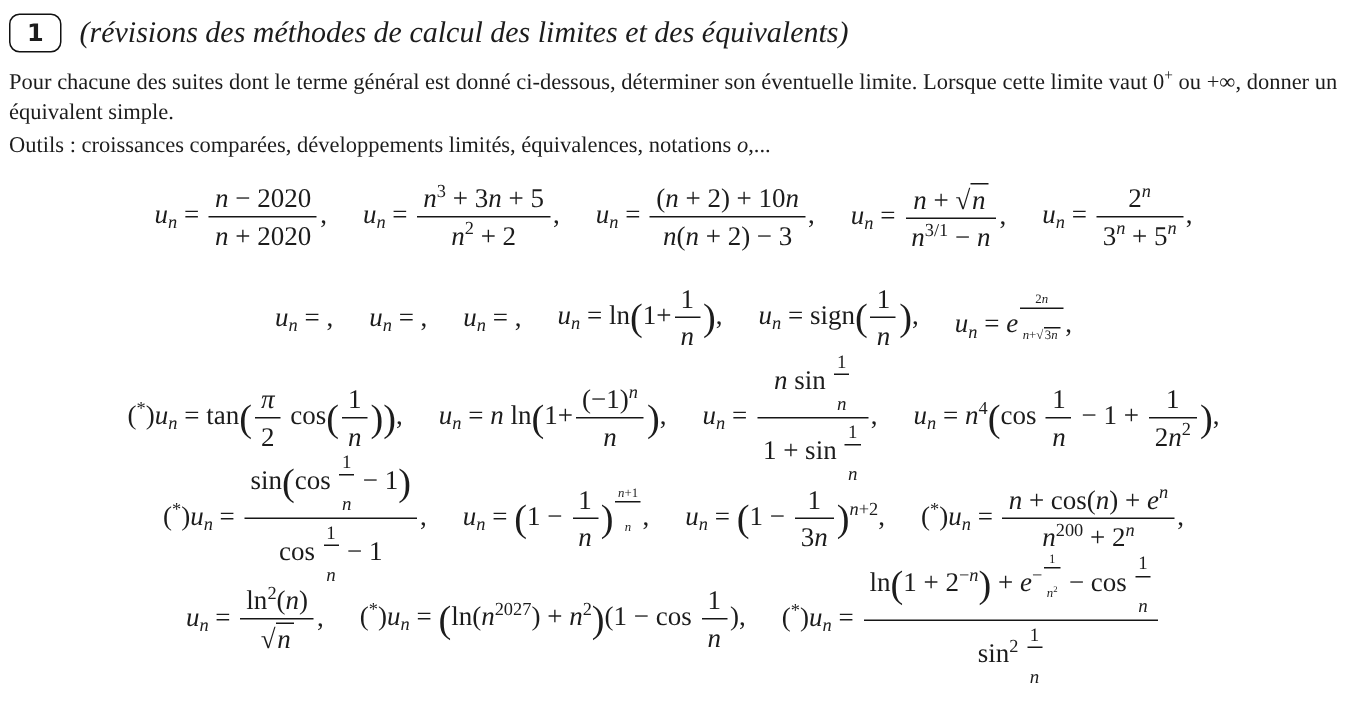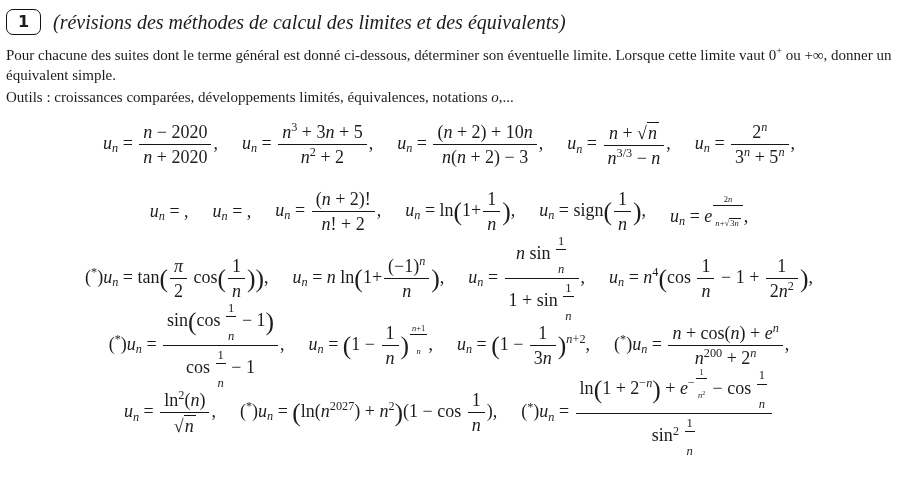--- a/index.html
+++ b/index.html
@@ -58,27 +58,27 @@
       </span>
     <span class="exo-title">(révisions des méthodes de calcul des limites et des équivalents)</span>
   </div>
   <p class="intro">Pour chacune des suites dont le terme général est donné ci-dessous, déterminer son éventuelle limite. Lorsque cette limite vaut 0<sup>+</sup> ou +∞, donner un équivalent simple.</p>
   <p class="intro tools">Outils : croissances comparées, développements limités, équivalences, notations <i>o</i>,...</p>
   <div class="formulas">
       <div class="formula-row">
         <span class="formula"><i>u</i><sub><i>n</i></sub> = <span class="frac"><span class="num"><i>n</i> − 2020</span><span class="den"><i>n</i> + 2020</span></span>,</span>
         <span class="formula"><i>u</i><sub><i>n</i></sub> = <span class="frac"><span class="num"><i>n</i><sup>3</sup> + 3<i>n</i> + 5</span><span class="den"><i>n</i><sup>2</sup> + 2</span></span>,</span>
         <span class="formula"><i>u</i><sub><i>n</i></sub> = <span class="frac"><span class="num">(<i>n</i> + 2) + 10<i>n</i></span><span class="den"><i>n</i>(<i>n</i> + 2) − 3</span></span>,</span>
-        <span class="formula"><i>u</i><sub><i>n</i></sub> = <span class="frac"><span class="num"><i>n</i> + <span class="sqrt"><span class="rsign">√</span><span class="rad"><i>n</i></span></span></span><span class="den"><i>n</i><sup>3/3</sup> − <i>n</i></span></span>,</span>
+        <span class="formula"><i>u</i><sub><i>n</i></sub> = <span class="frac"><span class="num"><i>n</i> + <span class="sqrt"><span class="rsign">√</span><span class="rad"><i>n</i></span></span></span><span class="den"><i>n</i><sup>3/1</sup> − <i>n</i></span></span>,</span>
         <span class="formula"><i>u</i><sub><i>n</i></sub> = <span class="frac"><span class="num">2<sup><i>n</i></sup></span><span class="den">3<sup><i>n</i></sup> + 5<sup><i>n</i></sup></span></span>,</span>
       </div>
       <div class="formula-row">
         <span class="formula"><i>u</i><sub><i>n</i></sub> = ,</span>
         <span class="formula"><i>u</i><sub><i>n</i></sub> = ,</span>
-        <span class="formula"><i>u</i><sub><i>n</i></sub> = <span class="frac"><span class="num">(<i>n</i> + 2)!</span><span class="den"><i>n</i>! + 2</span></span>,</span>
+        <span class="formula"><i>u</i><sub><i>n</i></sub> = ,</span>
         <span class="formula"><i>u</i><sub><i>n</i></sub> = ln<span class="big">(</span>1+<span class="frac"><span class="num">1</span><span class="den"><i>n</i></span></span><span class="big">)</span>,</span>
         <span class="formula"><i>u</i><sub><i>n</i></sub> = sign<span class="big">(</span><span class="frac"><span class="num">1</span><span class="den"><i>n</i></span></span><span class="big">)</span>,</span>
         <span class="formula"><i>u</i><sub><i>n</i></sub> = <i>e</i><sup><span class="frac tfrac"><span class="num">2<i>n</i></span><span class="den"><i>n</i>+<span class="sqrt"><span class="rsign">√</span><span class="rad">3<i>n</i></span></span></span></span></sup>,</span>
       </div>
       <div class="formula-row">
         <span class="formula">(<sup>*</sup>)<i>u</i><sub><i>n</i></sub> = tan<span class="big">(</span><span class="frac"><span class="num"><i>π</i></span><span class="den">2</span></span> cos<span class="big">(</span><span class="frac"><span class="num">1</span><span class="den"><i>n</i></span></span><span class="big">)</span><span class="big">)</span>,</span>
         <span class="formula"><i>u</i><sub><i>n</i></sub> = <i>n</i> ln<span class="big">(</span>1+<span class="frac"><span class="num">(−1)<sup><i>n</i></sup></span><span class="den"><i>n</i></span></span><span class="big">)</span>,</span>
         <span class="formula"><i>u</i><sub><i>n</i></sub> = <span class="frac"><span class="num"><i>n</i> sin <span class="frac tfrac"><span class="num">1</span><span class="den"><i>n</i></span></span></span><span class="den">1 + sin <span class="frac tfrac"><span class="num">1</span><span class="den"><i>n</i></span></span></span></span>,</span>
         <span class="formula"><i>u</i><sub><i>n</i></sub> = <i>n</i><sup>4</sup><span class="big">(</span>cos <span class="frac"><span class="num">1</span><span class="den"><i>n</i></span></span> − 1 + <span class="frac"><span class="num">1</span><span class="den">2<i>n</i><sup>2</sup></span></span><span class="big">)</span>,</span>
       </div>

